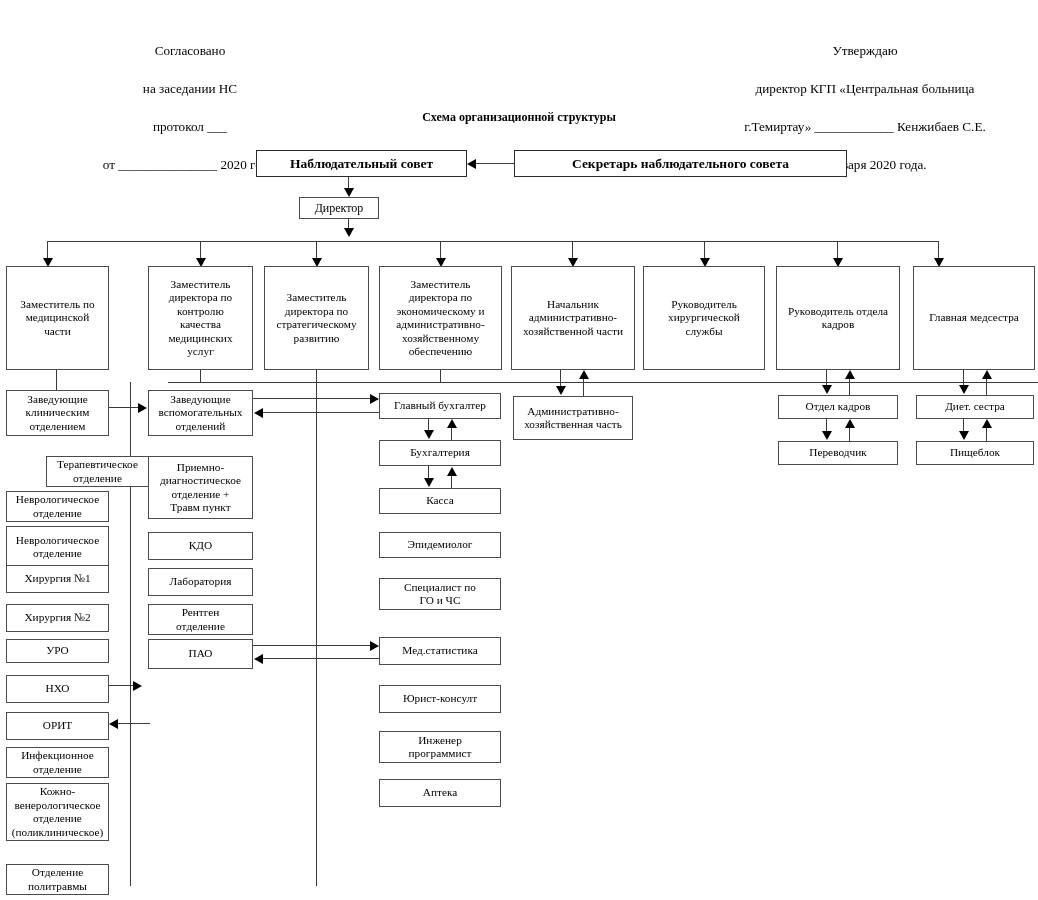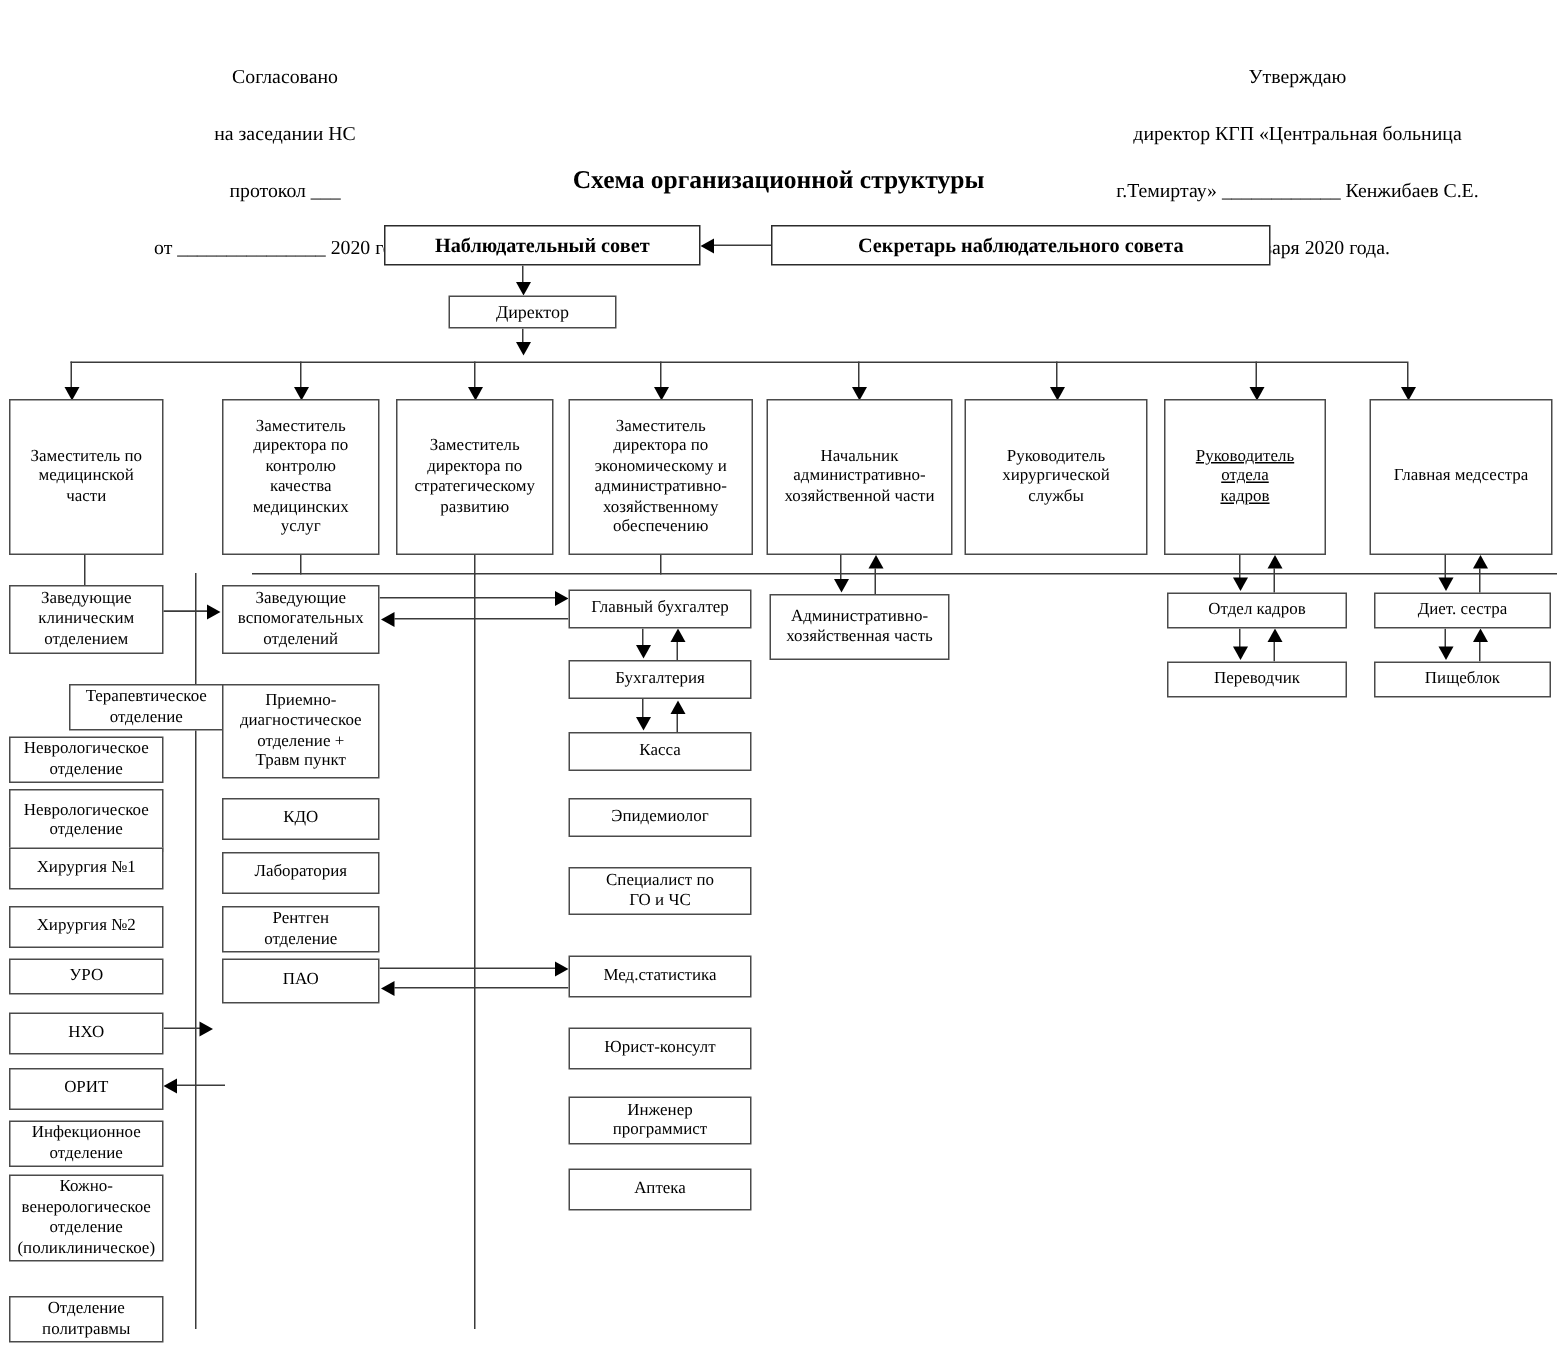--- a/index.html
+++ b/index.html
@@ -41,21 +41,21 @@
   }
   .approval .ln { display: block; }
 
   
   .chart-title {
     position: absolute;
     left: 0;
     top: 110px;
     width: 1038px;
     text-align: center;
-    font-size: 17px;
+    font-size: 12px;
     font-weight: bold;
   }
 
   
   .node {
     position: absolute;
     box-sizing: border-box;
     border: 1px solid #4a4a4a;
     background: #ffffff;
     display: flex;
@@ -140,21 +140,21 @@
   <div class="node bold" style="left:256px; top:150px; width:211px; height:27px;">Наблюдательный совет</div>
 
   <div class="node bold" style="left:514px; top:150px; width:333px; height:27px;">Секретарь наблюдательного совета</div>
 
   <div class="ln-h" style="left:476px; top:163px; width:38px;"></div>
   <div class="arw left" style="left:467px; top:158.5px;"></div>
 
   <div class="ln-v" style="left:348px; top:177px; height:12px;"></div>
   <div class="arw down" style="left:343.5px; top:188px;"></div>
 
-  <div class="node mid" style="left:299px; top:197px; width:112px; height:22px;">Директор</div>
+  <div class="node mid" style="left:299px; top:197px; width:80px; height:22px;">Директор</div>
 
   <div class="ln-v" style="left:348px; top:219px; height:10px;"></div>
   <div class="arw down" style="left:343.5px; top:228px;"></div>
 
   <div class="ln-h" style="left:47px; top:241px; width:891px;"></div>
 
   <div class="ln-v" style="left:47px;  top:241px; height:19px;"></div>
   <div class="arw down" style="left:42.5px;  top:258px;"></div>
 
   <div class="ln-v" style="left:200px; top:241px; height:19px;"></div>
@@ -202,21 +202,21 @@
 обеспечению</div>
 
   <div class="node" style="left:511px; top:266px; width:124px; height:104px;">Начальник
 административно-
 хозяйственной части</div>
 
   <div class="node" style="left:643px; top:266px; width:122px; height:104px;">Руководитель
 хирургической
 службы</div>
 
-  <div class="node" style="left:776px; top:266px; width:108px; height:104px;text-decoration:underline;">Руководитель отдела
+  <div class="node" style="left:776px; top:266px; width:124px; height:104px;">Руководитель отдела
 кадров</div>
 
   <div class="node" style="left:913px; top:266px; width:122px; height:104px;">Главная медсестра</div>
 
   <div class="ln-h" style="left:168px; top:382px; width:870px;"></div>
 
   <div class="ln-v" style="left:56px; top:370px; height:38px;"></div>
 
   <div class="ln-h" style="left:56px; top:407px; width:74px;"></div>
 

